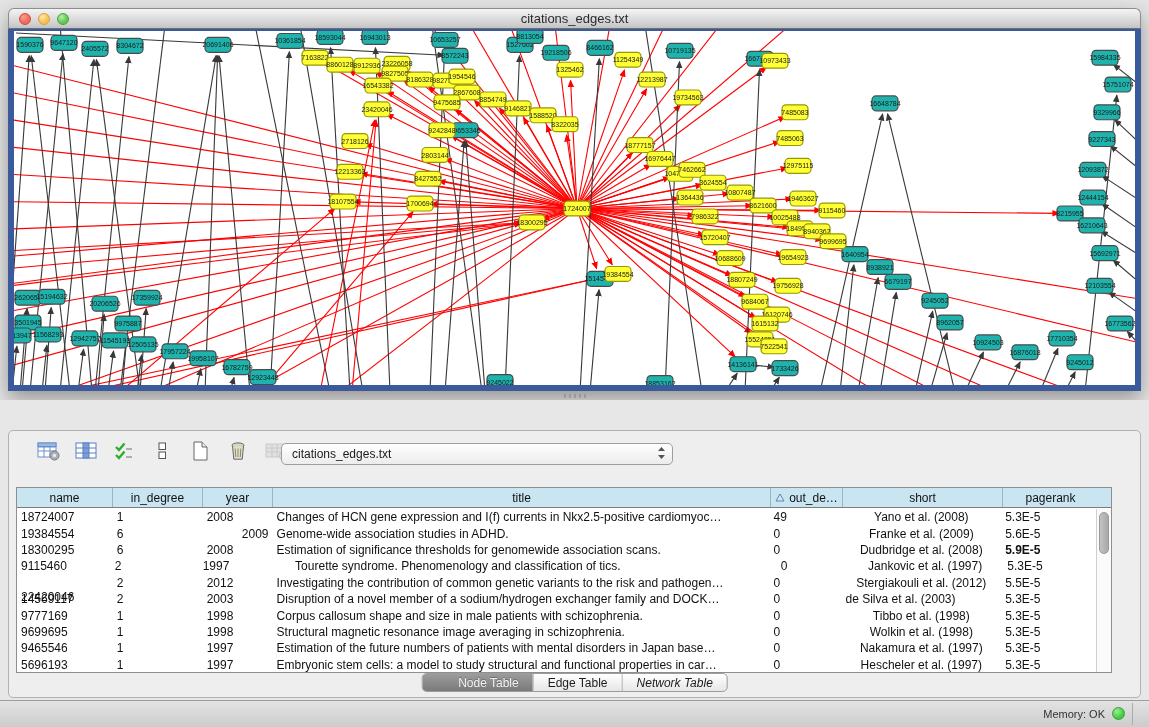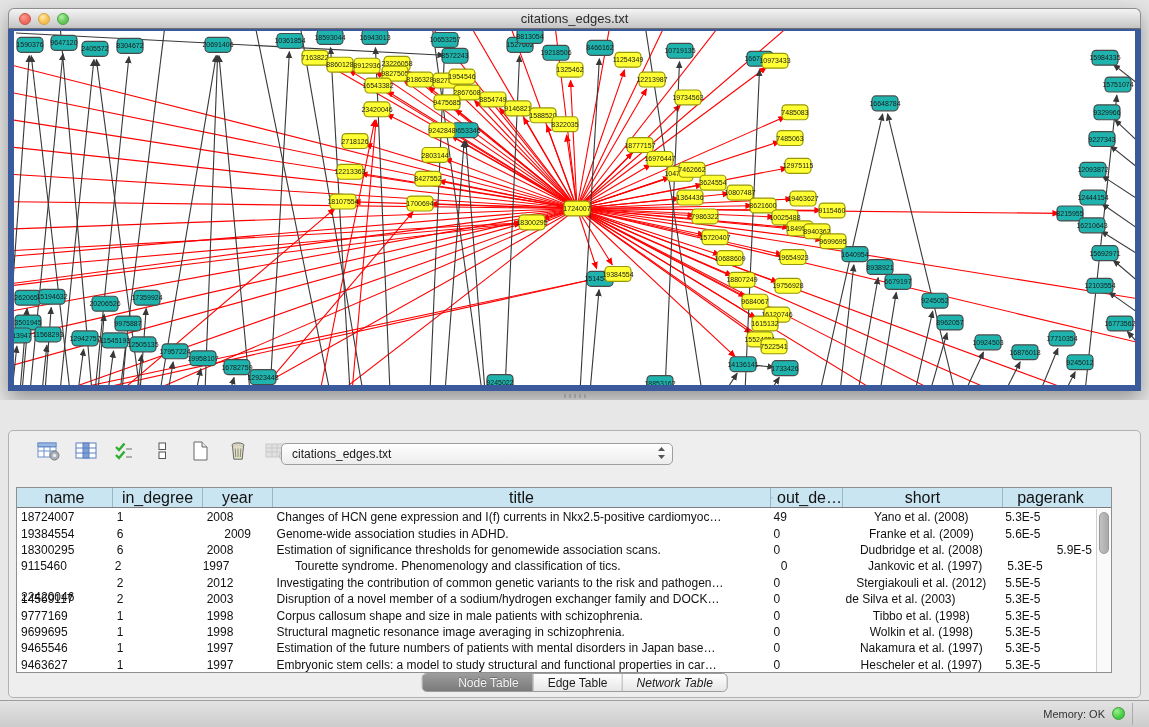--- a/index.html
+++ b/index.html
@@ -48,21 +48,21 @@
   .select { position:absolute; left:272px; top:12px; width:392px; height:22px;
     background:linear-gradient(#ffffff,#ececec); border:1px solid #9e9e9e; border-radius:5px;
     display:flex; align-items:center; font-size:12px; color:#1a1a1a; }
   .select .val { margin-left:10px; flex:1; }
   .select .stepper { margin-right:6px; }
 
   .grid { position:absolute; left:7px; top:56px; width:1096px; height:186px;
     background:#fff; border:1px solid #8f8f8f; overflow:hidden; }
   .grid-hdr { display:flex; height:20px; background:#cae5f2; border-bottom:1px solid #7c7c7c; }
   .hcell { display:flex; align-items:center; justify-content:center; gap:4px;
-    font-size:16px; color:#111; border-right:1px solid #97b6c6; overflow:hidden; white-space:nowrap; }
+    font-size:12px; color:#111; border-right:1px solid #97b6c6; overflow:hidden; white-space:nowrap; }
   .hcell:last-child { border-right:none; }
   .rows { position:absolute; left:0; top:21px; right:15px; bottom:0; }
   .trow { display:flex; height:16.4px; align-items:center; }
   .tcell { font-size:12px; color:#111; padding:0 4px; white-space:nowrap; overflow:hidden; }
   .vscroll { position:absolute; right:0; top:21px; width:15px; bottom:0;
     background:#fafafa; border-left:1px solid #cfcfcf; }
   .thumb { position:absolute; left:2px; top:3px; width:10px; height:42px;
     background:linear-gradient(90deg,#c2c2c2,#a9a9a9); border-radius:6px; border:1px solid #9a9a9a; }
 
   .tabs { position:absolute; left:50%; bottom:5px; transform:translateX(-50%);
@@ -616,34 +616,34 @@
               <div class="tcell" style="width: 90px; text-align: left;">1</div>
               <div class="tcell" style="width: 70px; text-align: left;">2008</div>
               <div class="tcell" style="width: 498px; text-align: left;">Changes of HCN gene expression and I(f) currents in Nkx2.5-positive cardiomyoc…</div>
               <div class="tcell" style="width: 72px; text-align: left;">49</div>
               <div class="tcell" style="width: 160px; text-align: center;">Yano et al. (2008)</div>
               <div class="tcell" style="width: 95px; text-align: left;">5.3E-5</div>
             </div>
             <div class="trow">
               <div class="tcell" style="width: 96px; text-align: left;">19384554</div>
               <div class="tcell" style="width: 90px; text-align: left;">6</div>
-              <div class="tcell" style="width: 70px; text-align: center;">2009</div>
+              <div class="tcell" style="width: 70px; text-align: right;">2009</div>
               <div class="tcell" style="width: 498px; text-align: left;">Genome-wide association studies in ADHD.</div>
               <div class="tcell" style="width: 72px; text-align: left;">0</div>
               <div class="tcell" style="width: 160px; text-align: center;">Franke et al. (2009)</div>
               <div class="tcell" style="width: 95px; text-align: left;">5.6E-5</div>
             </div>
             <div class="trow">
               <div class="tcell" style="width: 96px; text-align: left;">18300295</div>
               <div class="tcell" style="width: 90px; text-align: left;">6</div>
               <div class="tcell" style="width: 70px; text-align: left;">2008</div>
               <div class="tcell" style="width: 498px; text-align: left;">Estimation of significance thresholds for genomewide association scans.</div>
               <div class="tcell" style="width: 72px; text-align: left;">0</div>
               <div class="tcell" style="width: 160px; text-align: center;">Dudbridge et al. (2008)</div>
-              <div class="tcell" style="width: 95px; text-align: right;">5.9E-5</div>
+              <div class="tcell" style="width: 95px; text-align: left; font-weight: bold;">5.9E-5</div>
             </div>
             <div class="trow">
               <div class="tcell" style="width: 96px; text-align: left;">9115460</div>
               <div class="tcell" style="width: 90px; text-align: left;">2</div>
               <div class="tcell" style="width: 70px; text-align: left;">1997</div>
               <div class="tcell" style="width: 498px; text-align: left; margin-left: 24px;">Tourette syndrome. Phenomenology and classification of tics.</div>
               <div class="tcell" style="width: 72px; text-align: left;">0</div>
               <div class="tcell" style="width: 160px; text-align: center;">Jankovic et al. (1997)</div>
               <div class="tcell" style="width: 95px; text-align: left;">5.3E-5</div>
             </div>
@@ -686,21 +686,21 @@
             <div class="trow">
               <div class="tcell" style="width: 96px; text-align: left;">9465546</div>
               <div class="tcell" style="width: 90px; text-align: left;">1</div>
               <div class="tcell" style="width: 70px; text-align: left;">1997</div>
               <div class="tcell" style="width: 498px; text-align: left;">Estimation of the future numbers of patients with mental disorders in Japan base…</div>
               <div class="tcell" style="width: 72px; text-align: left;">0</div>
               <div class="tcell" style="width: 160px; text-align: center;">Nakamura et al. (1997)</div>
               <div class="tcell" style="width: 95px; text-align: left;">5.3E-5</div>
             </div>
             <div class="trow">
-              <div class="tcell" style="width: 96px; text-align: left;">9463627</div>
+              <div class="tcell" style="width: 96px; text-align: left;">5696193</div>
               <div class="tcell" style="width: 90px; text-align: left;">1</div>
               <div class="tcell" style="width: 70px; text-align: left;">1997</div>
               <div class="tcell" style="width: 498px; text-align: left;">Embryonic stem cells: a model to study structural and functional properties in car…</div>
               <div class="tcell" style="width: 72px; text-align: left;">0</div>
               <div class="tcell" style="width: 160px; text-align: center;">Hescheler et al. (1997)</div>
               <div class="tcell" style="width: 95px; text-align: left;">5.3E-5</div>
             </div>
           </div>
         <div class="vscroll">
           <div class="thumb"></div>

